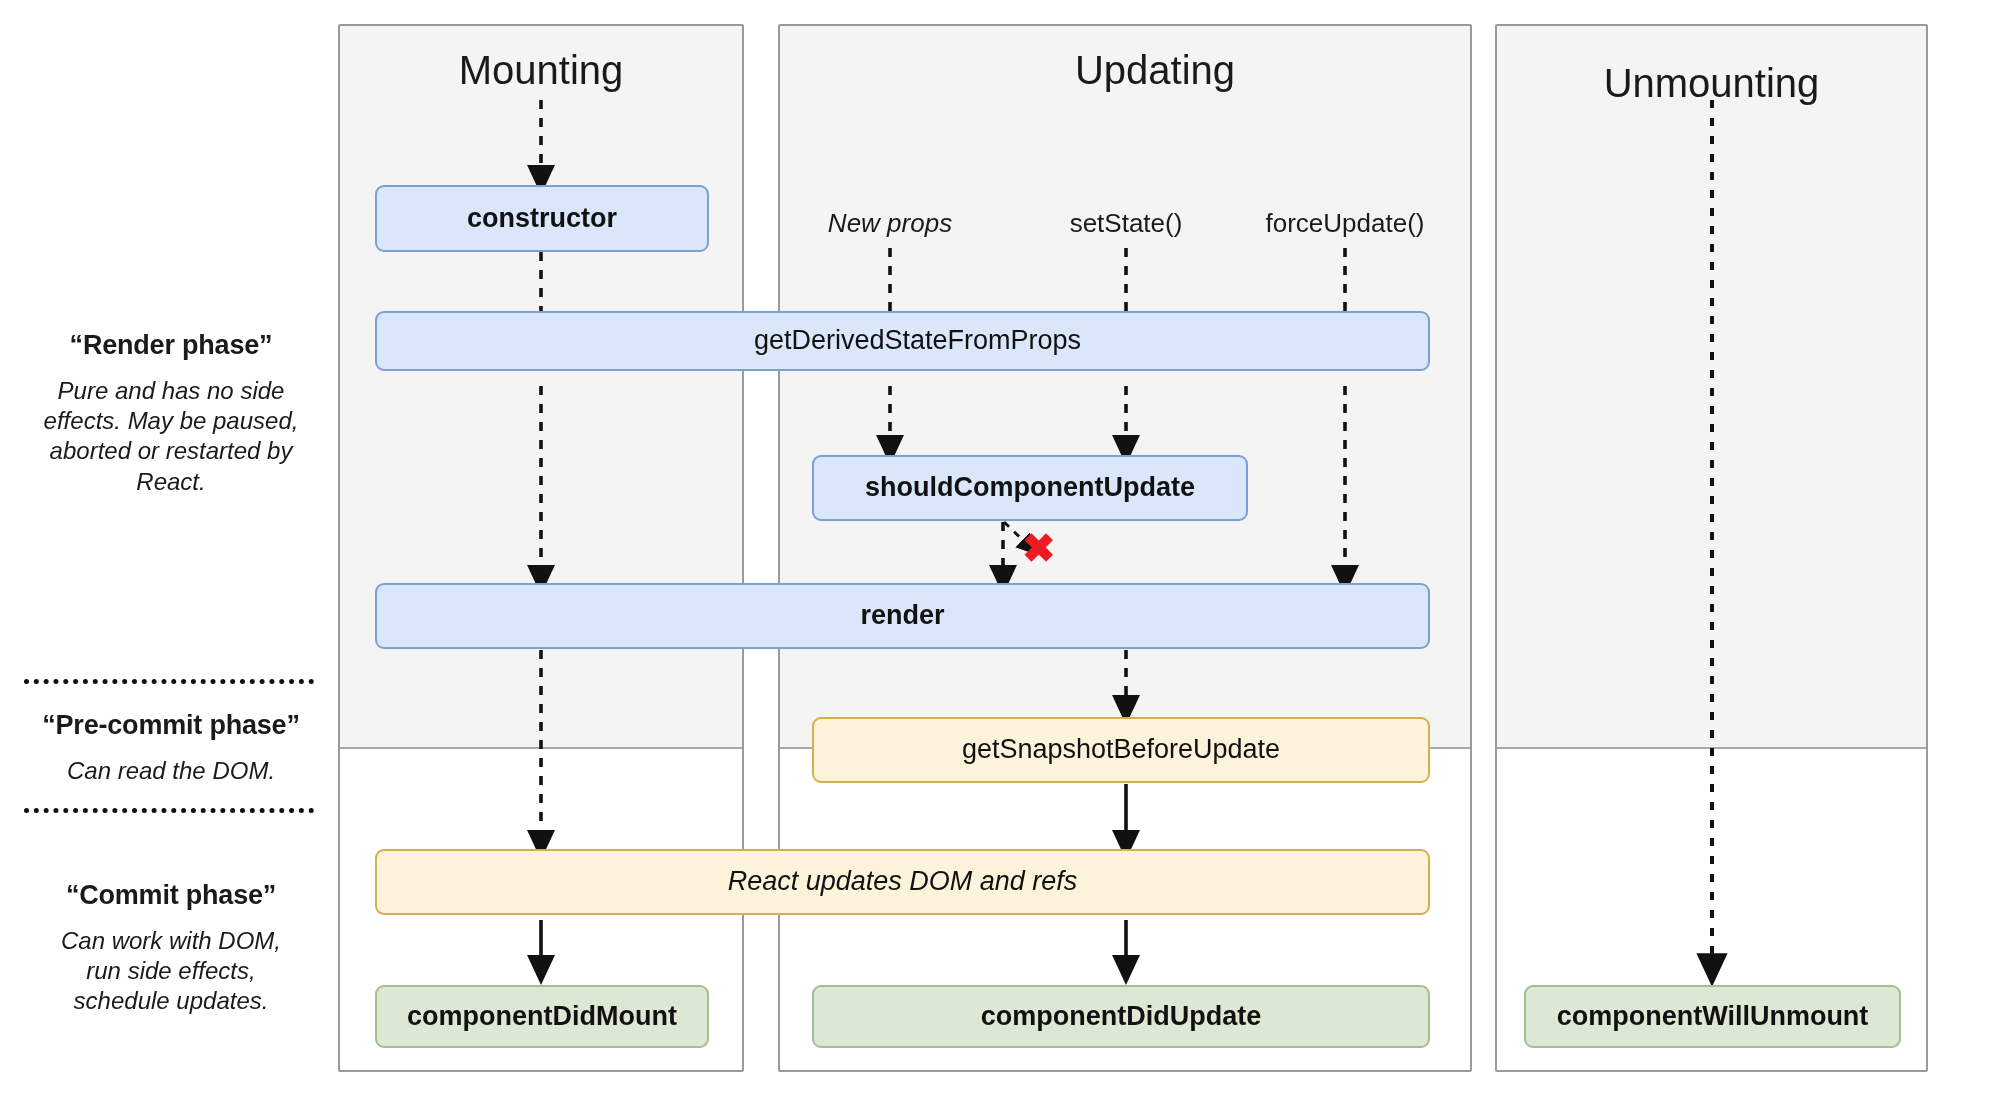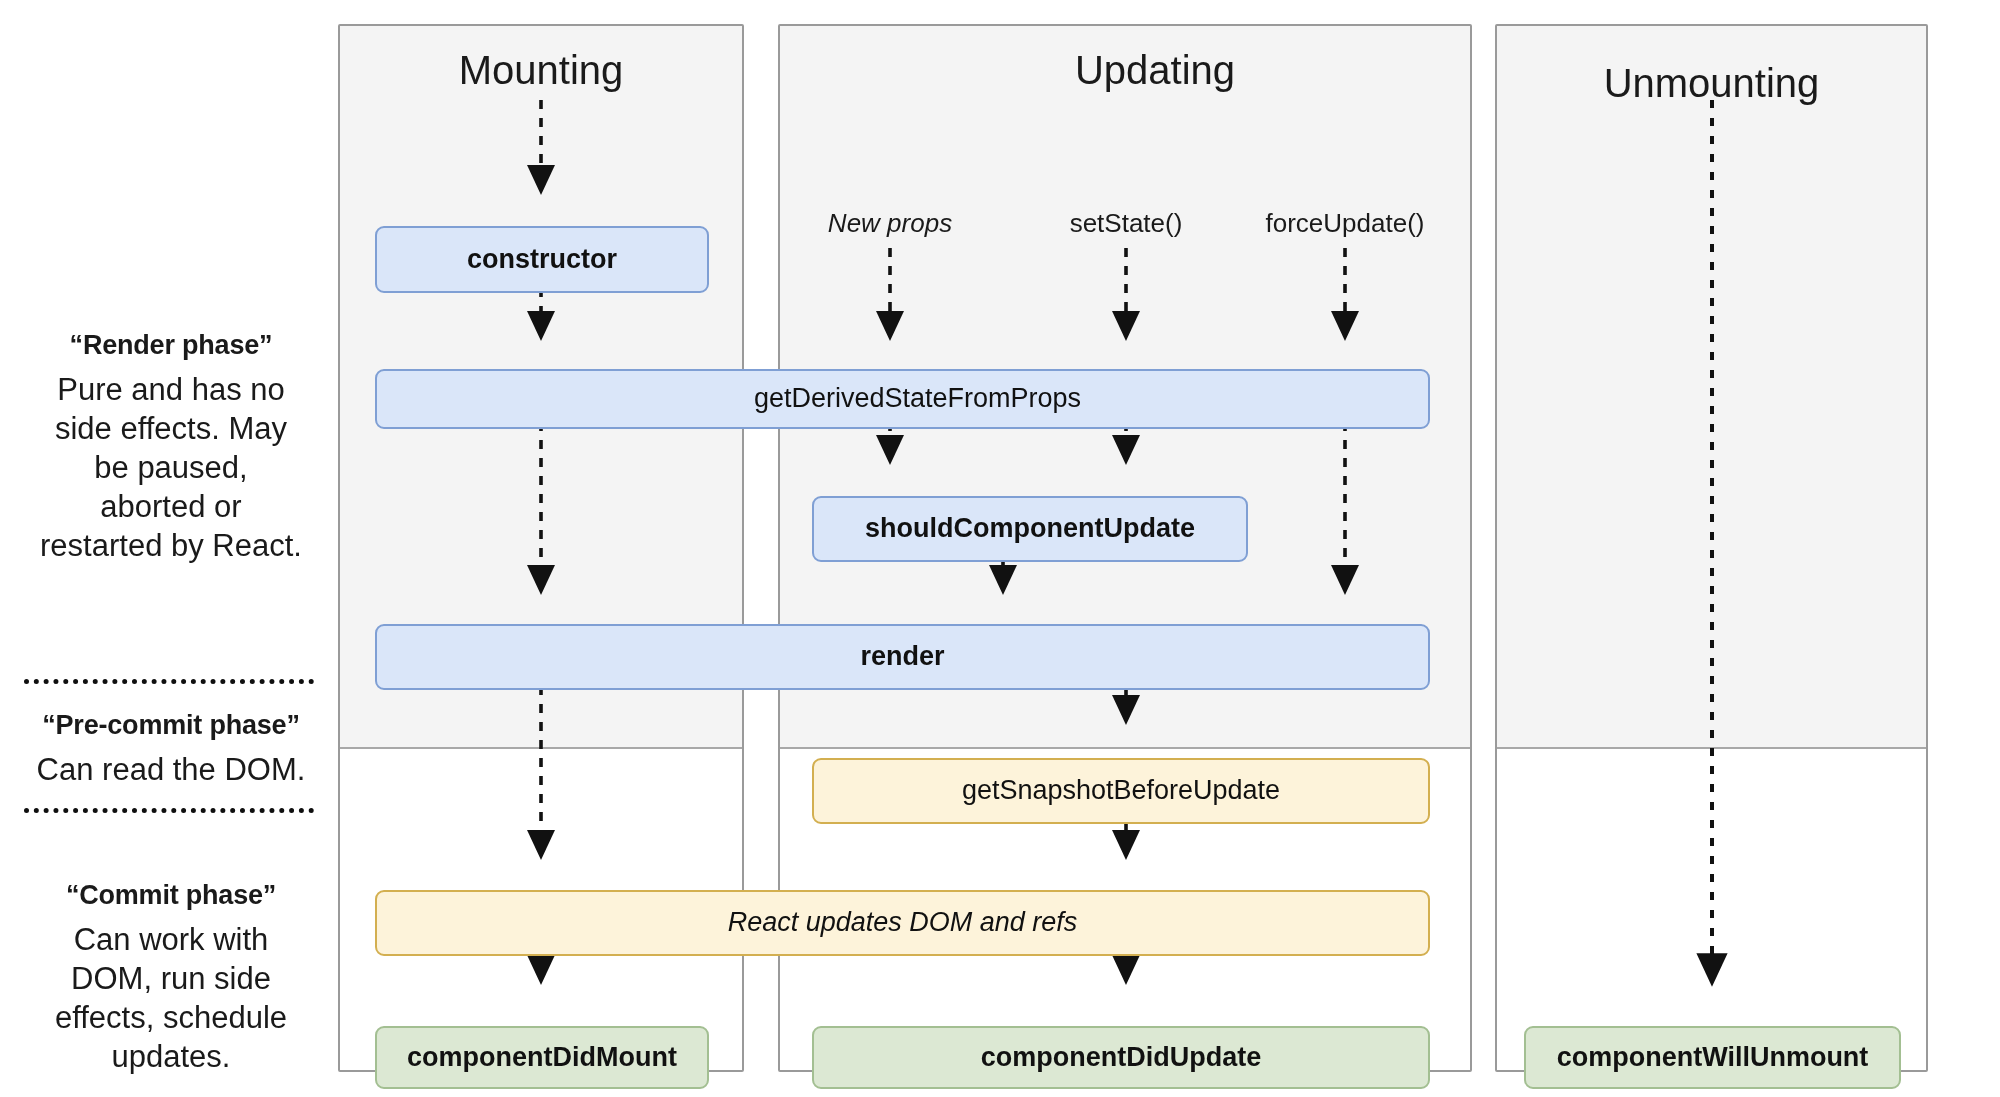--- a/index.html
+++ b/index.html
@@ -26,24 +26,25 @@
     left: 16px;
   }
   .phase-title {
     font-size: 27px;
     font-weight: bold;
     color: #1a1a1a;
     letter-spacing: -0.2px;
     white-space: nowrap;
   }
   .phase-desc {
-    font-size: 31px;
+    font-size: 24px;
     line-height: 1.26;
     color: #1a1a1a;
-    margin-top: 9px;
+    margin-top: 15px;
+    font-style: italic;
   }
   .dotted-rule {
     position: absolute;
     left: 24px;
     width: 290px;
     height: 0;
     border-top: 5px dotted #0f0f0f;
   }
   
   .panel {
@@ -75,21 +76,20 @@
     position: absolute;
     box-sizing: border-box;
     border-radius: 9px;
     display: flex;
     align-items: center;
     justify-content: center;
     font-size: 27px;
     line-height: 1.1;
     text-align: center;
     color: #111111;
-    margin-top: 41px;
   }
   .lbox.blue {
     background: #dae6f9;
     border: 2px solid #7f9fd4;
   }
   .lbox.yellow {
     background: #fdf3da;
     border: 2px solid #d3af50;
   }
   .lbox.green {
@@ -195,21 +195,21 @@
 
     <line x1="1126" y1="920" x2="1126" y2="970" stroke="#111111" stroke-width="3.6" marker-end="url(#ah)"></line>
 
     <line x1="1712" y1="100" x2="1712" y2="970" stroke="#111111" stroke-width="4" stroke-dasharray="8,10" marker-end="url(#ah)"></line>
   </svg>
 
   <div style="position:absolute; left:1022px; top:528px; font-size:40px; font-weight:bold; color:#ee1b24; line-height:1;">✖</div>
 
   <div class="lbox blue bold" style="left:375px; top:185px; width:334px; height:67px;">constructor</div>
 
-  <div class="lbox blue" style="left:375px; top:328px; width:1055px; height:60px;padding-left:30px;">getDerivedStateFromProps</div>
+  <div class="lbox blue" style="left:375px; top:311px; width:1055px; height:60px;padding-left:30px;">getDerivedStateFromProps</div>
 
   <div class="lbox blue" style="left:812px; top:455px; width:436px; height:66px;font-weight:bold;">shouldComponentUpdate</div>
 
   <div class="lbox blue bold" style="left:375px; top:583px; width:1055px; height:66px;">render</div>
 
   <div class="lbox yellow italic" style="left:375px; top:849px; width:1055px; height:66px;">React updates DOM and refs</div>
 
   <div class="lbox yellow" style="left:812px; top:717px; width:618px; height:66px;">getSnapshotBeforeUpdate</div>
 
   <div class="lbox green bold" style="left:375px; top:985px; width:334px; height:63px;">componentDidMount</div>

